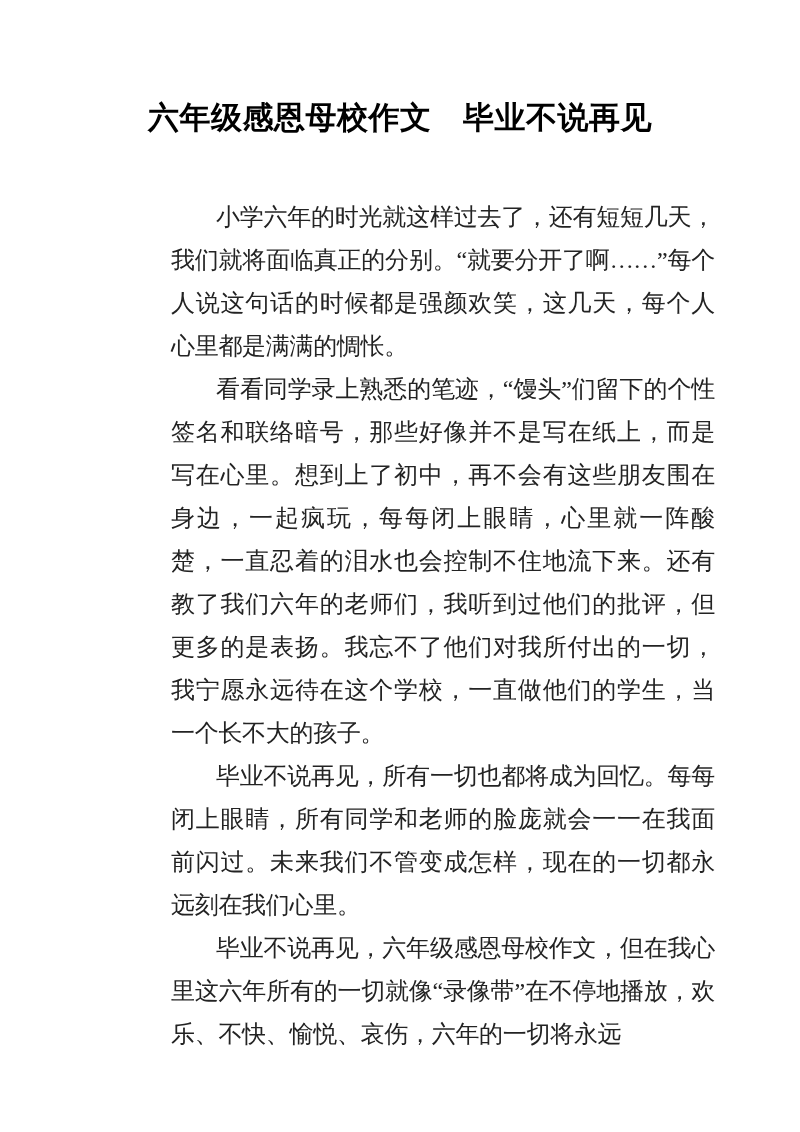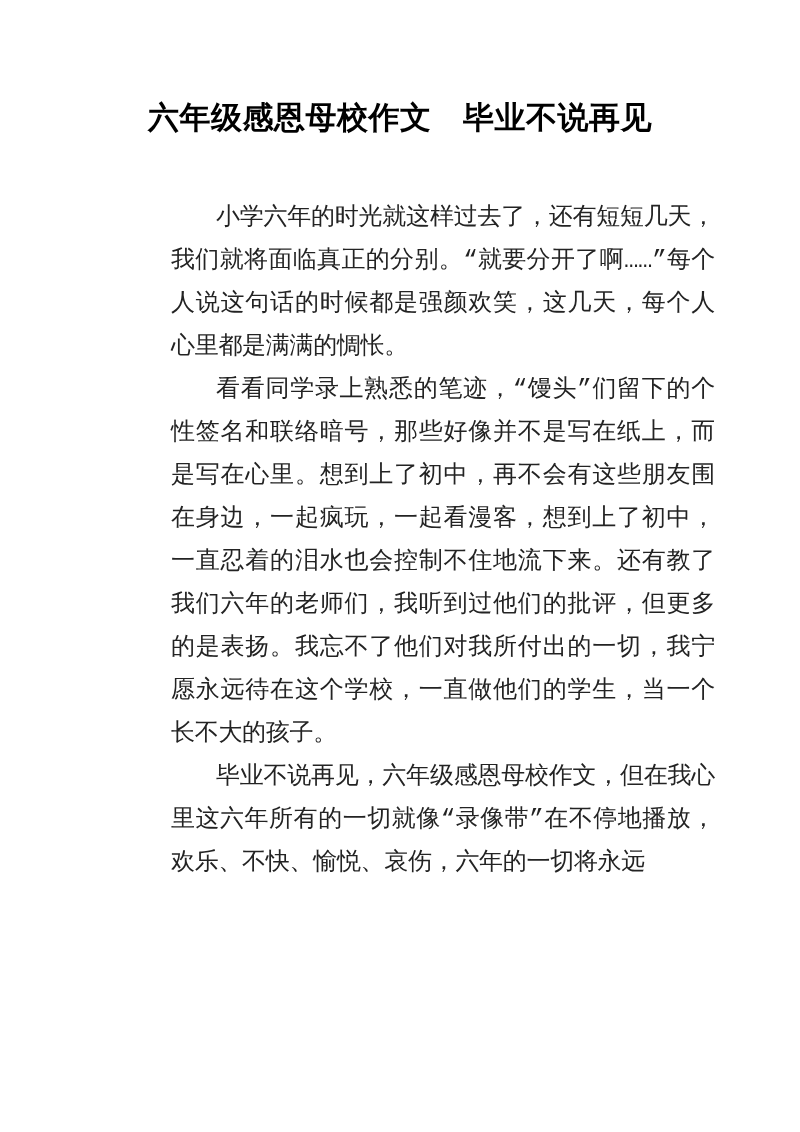--- a/index.html
+++ b/index.html
@@ -23,37 +23,38 @@
     font-weight: 700;
     font-size: 31px;
     line-height: 42px;
     color: #000000;
     letter-spacing: 0.5px;
     white-space: nowrap;
   }
   .content {
     margin: 57px 0 0 135px;
     width: 544px;
-    font-family: Liberation Mono, monospace;
+    font-family: Liberation Serif, serif;
     font-size: 24px;
     line-height: 43px;
     letter-spacing: -0.3px;
     color: #232323;
     text-align: justify;
     text-justify: inter-ideograph;
   }
   .content p {
     margin: 0;
     padding: 0;
     text-indent: 45px;
   }
 </style>
 </head>
 <body>
 
 <div class="page">
   <h1 class="title">六年级感恩母校作文　毕业不说再见</h1>
   <div class="content">
     <p>小学六年的时光就这样过去了，还有短短几天，我们就将面临真正的分别。“就要分开了啊……”每个人说这句话的时候都是强颜欢笑，这几天，每个人心里都是满满的惆怅。</p>
-    <p>看看同学录上熟悉的笔迹，“馒头”们留下的个性签名和联络暗号，那些好像并不是写在纸上，而是写在心里。想到上了初中，再不会有这些朋友围在身边，一起疯玩，一起看漫客，想到上了初中，一直忍着的泪水也会控制不住地流下来。还有教了我们六年的老师们，我听到过他们的批评，但更多的是表扬。我忘不了他们对我所付出的一切，我宁愿永远待在这个学校，一直做他们的学生，当一个长不大的孩子。</p>
+    <p>看看同学录上熟悉的笔迹，“馒头”们留下的个性签名和联络暗号，那些好像并不是写在纸上，而是写在心里。想到上了初中，再不会有这些朋友围在身边，一起疯玩，每每闭上眼睛，心里就一阵酸楚，一直忍着的泪水也会控制不住地流下来。还有教了我们六年的老师们，我听到过他们的批评，但更多的是表扬。我忘不了他们对我所付出的一切，我宁愿永远待在这个学校，一直做他们的学生，当一个长不大的孩子。</p>
+    <p>毕业不说再见，所有一切也都将成为回忆。每每闭上眼睛，所有同学和老师的脸庞就会一一在我面前闪过。未来我们不管变成怎样，现在的一切都永远刻在我们心里。</p>
     <p>毕业不说再见，六年级感恩母校作文，但在我心里这六年所有的一切就像“录像带”在不停地播放，欢乐、不快、愉悦、哀伤，六年的一切将永远</p>
   </div>
 </div>
 
 </body></html>

